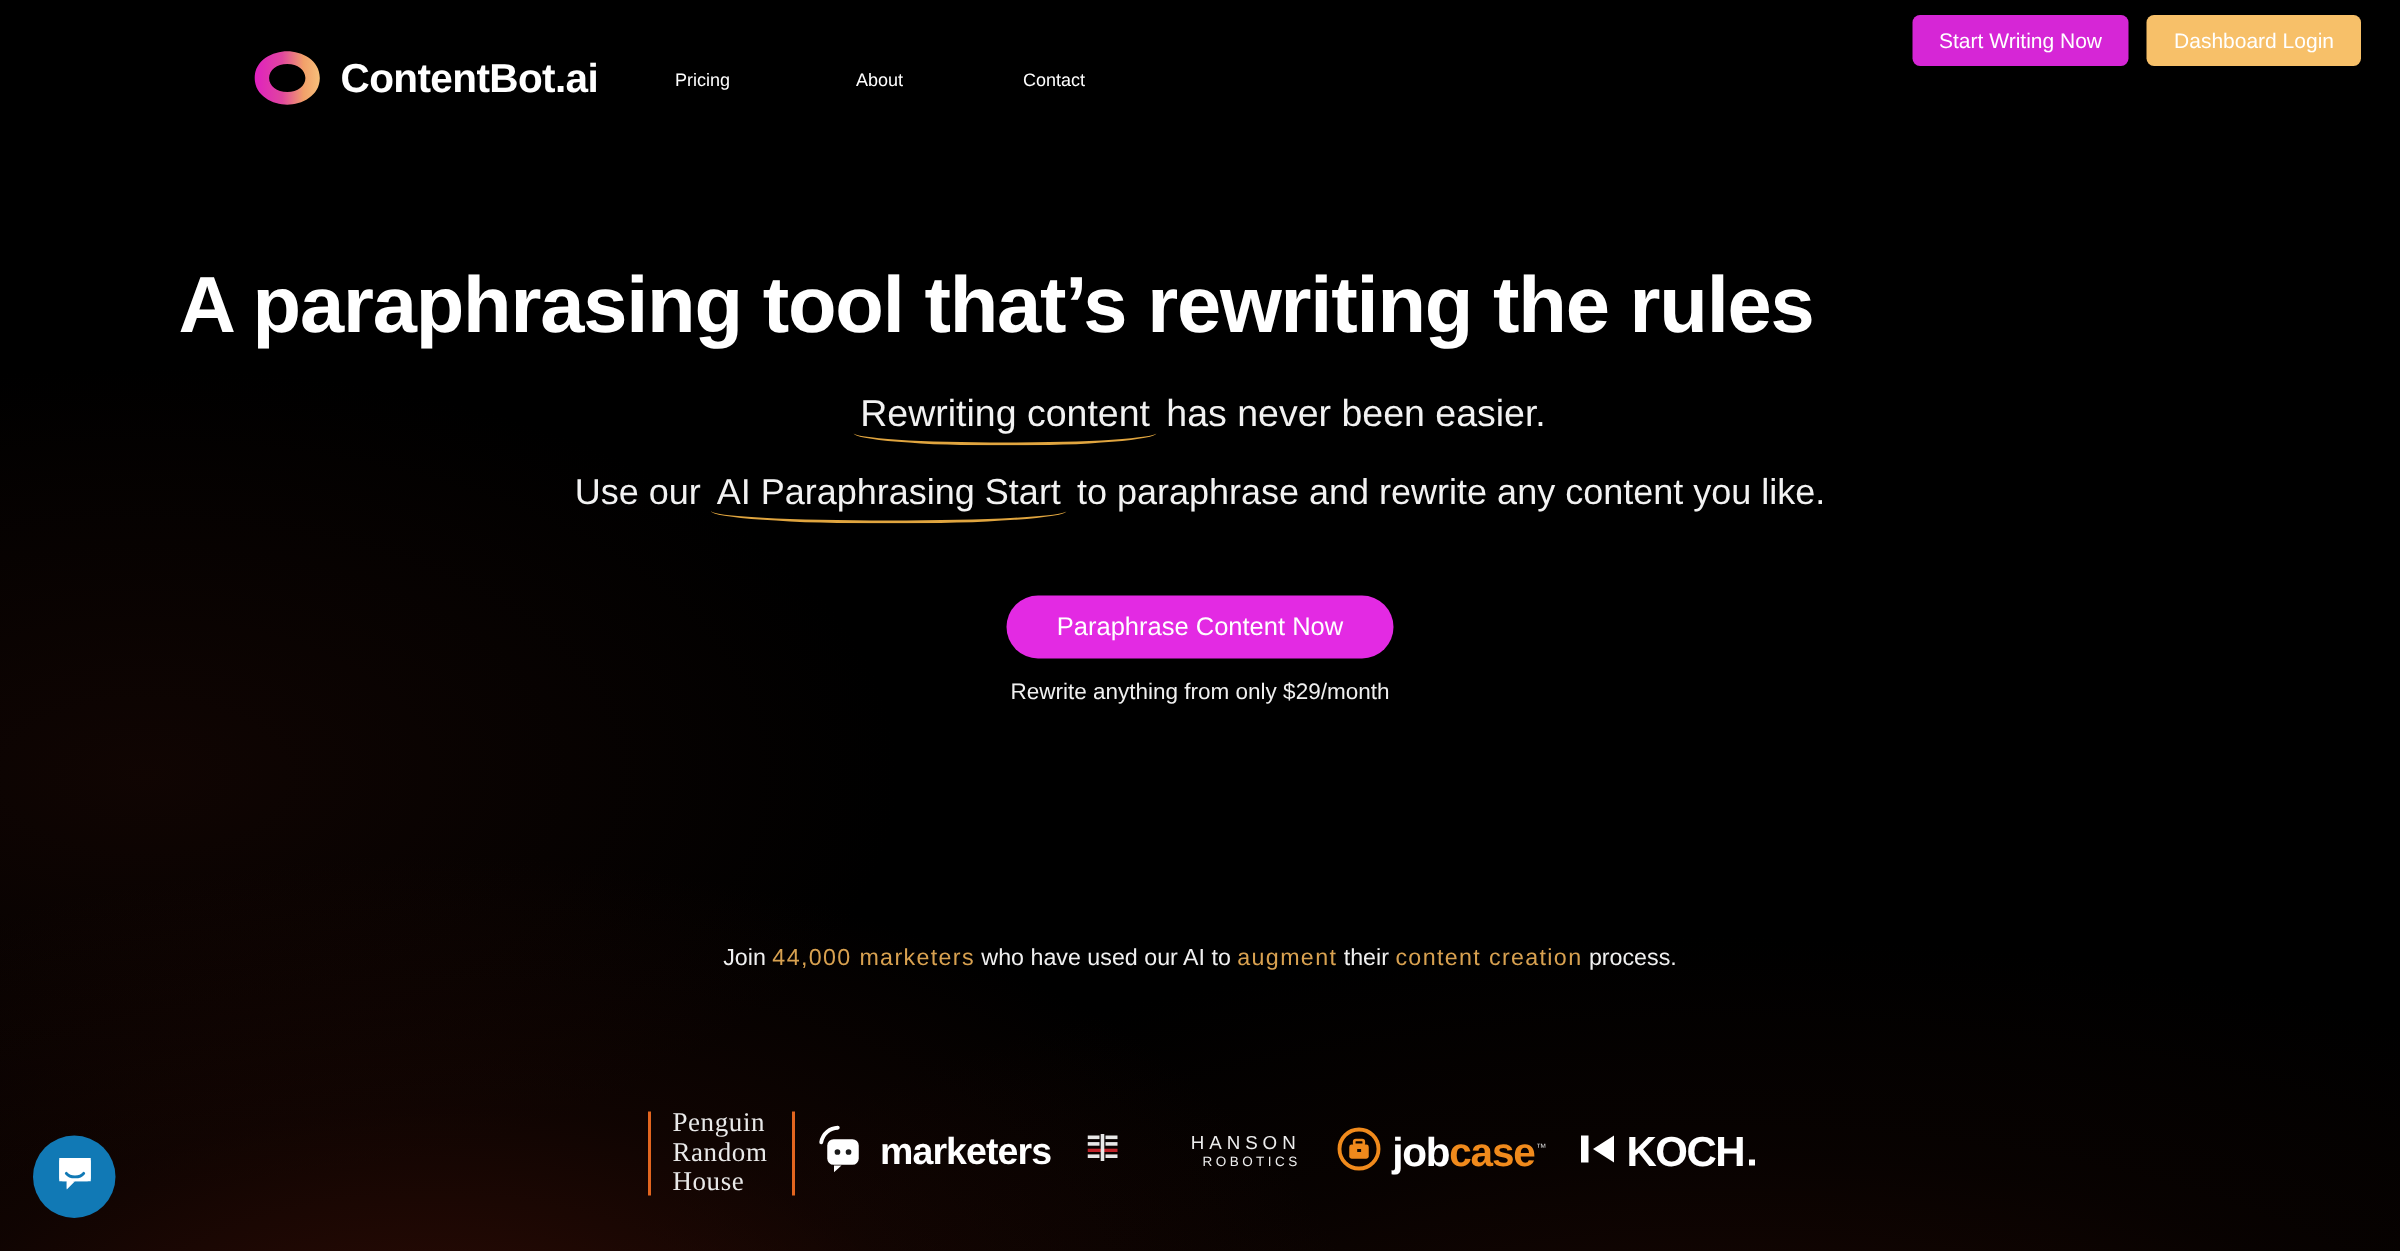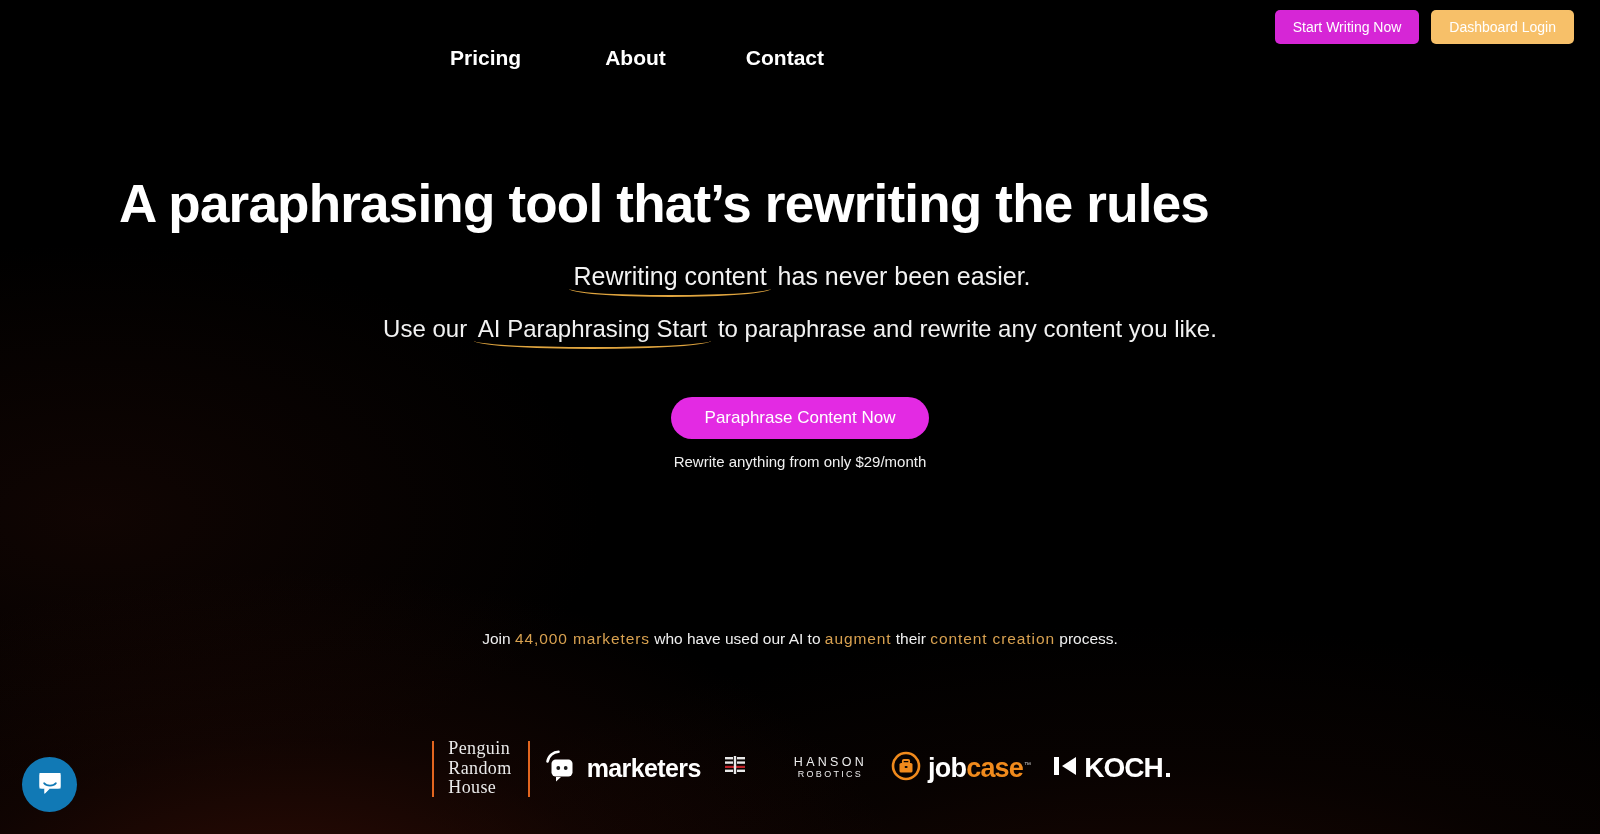--- a/index.html
+++ b/index.html
@@ -55,22 +55,22 @@
   }
   .nav {
     position: absolute;
     left: 450px;
     top: 46px;
     display: flex;
     align-items: center;
   }
   .nav a {
     color: #ffffff;
-    font-size: 21px;
-    font-weight: bold;
+    font-size: 12px;
+    font-weight: normal;
     text-decoration: none;
     white-space: nowrap;
   }
   .nav a:nth-child(1) { margin-right: 0; }
   .nav-gap-1 { width: 84px; }
   .nav-gap-2 { width: 80px; }
 
   .header-actions {
     position: absolute;
     right: 26px;
@@ -245,21 +245,21 @@
   }
 
   
   .hanson {
     display: flex;
     align-items: center;
     gap: 8px;
     margin-right: 24px;
   }
   .hanson-text {
-    text-align: center;
+    text-align: right;
     color: #ededed;
     line-height: 12px;
     margin-left: 39px;
   }
   .hanson-l1 { font-size: 12.5px; letter-spacing: 3.3px; font-weight: normal; }
   .hanson-l2 { font-size: 9px; letter-spacing: 2.3px; font-weight: normal; }
 
   
   .jobcase {
     display: flex;
@@ -319,20 +319,39 @@
     z-index: 30;
   }
 </style>
 </head>
 <body>
 
 <div class="page">
 
   <div class="header">
 
+    <a class="brand" href="#">
+      <span>
+        <svg class="brand-mark" viewBox="0 0 47 40" xmlns="http://www.w3.org/2000/svg">
+          <defs>
+            <linearGradient id="brandGrad" x1="0" y1="0.5" x2="1" y2="0.5">
+              <stop offset="0%" stop-color="#e020c0"></stop>
+              <stop offset="42%" stop-color="#e0469f"></stop>
+              <stop offset="75%" stop-color="#f2a06a"></stop>
+              <stop offset="100%" stop-color="#f7c07a"></stop>
+            </linearGradient>
+          </defs>
+          <path d="M23.5 2.2 C33 2.2 45.2 8 45.2 20 C45.2 32 33 37.8 23.5 37.8
+                   C14 37.8 1.8 32 1.8 20 C1.8 8 14 2.2 23.5 2.2 Z
+                   M23.5 10.6 C16.6 10.6 11.4 14.6 11.4 20 C11.4 25.4 16.6 29.4 23.5 29.4
+                   C30.4 29.4 35.6 25.4 35.6 20 C35.6 14.6 30.4 10.6 23.5 10.6 Z" fill="url(#brandGrad)" fill-rule="evenodd"></path>
+        </svg>
+      </span>
+      <span class="brand-name">ContentBot.ai</span>
+    </a>
 
     <nav class="nav">
       <a href="#">Pricing</a>
       <span class="nav-gap-1"></span>
       <a href="#">About</a>
       <span class="nav-gap-2"></span>
       <a href="#">Contact</a>
     </nav>
 
     <div class="header-actions">

